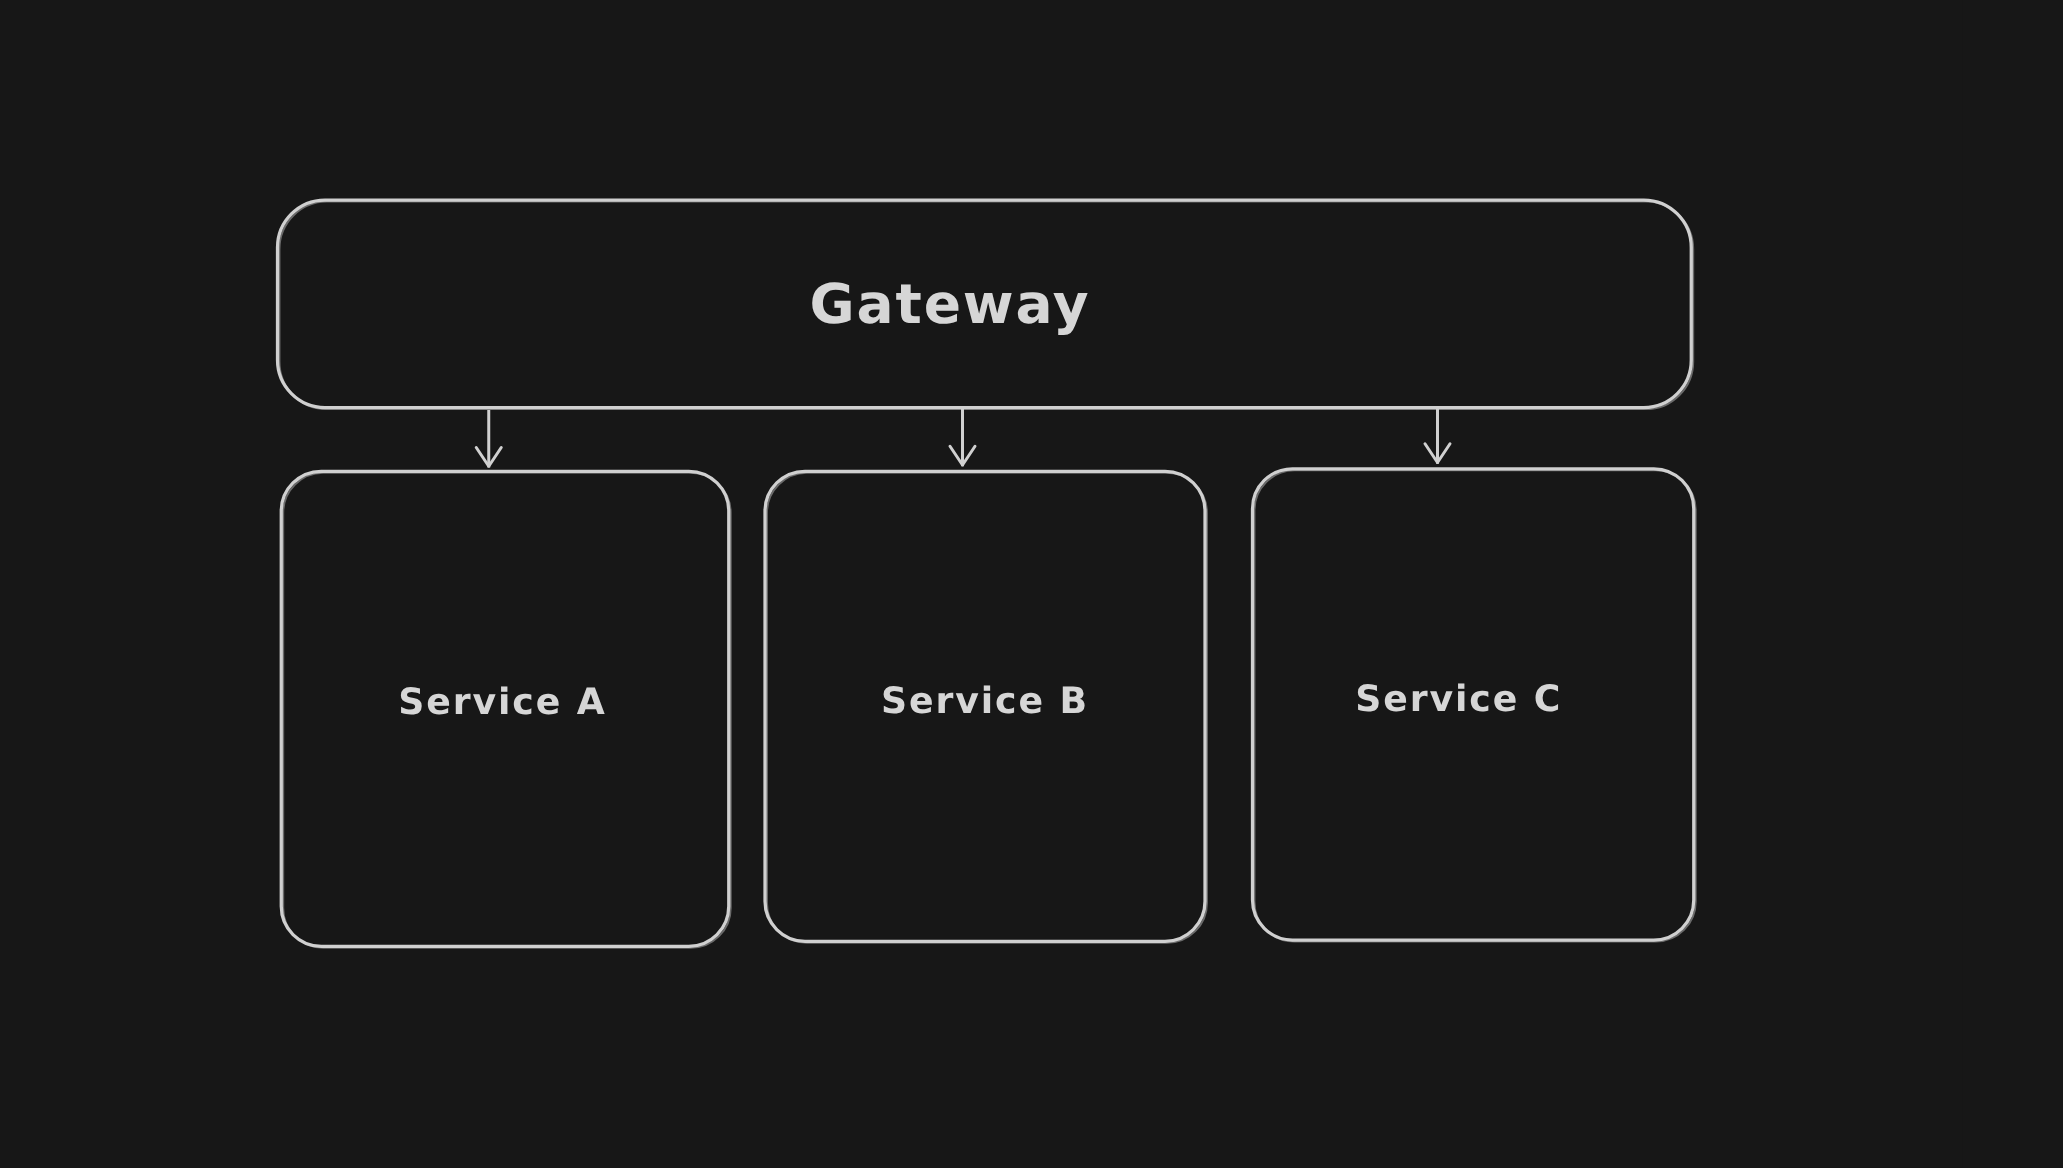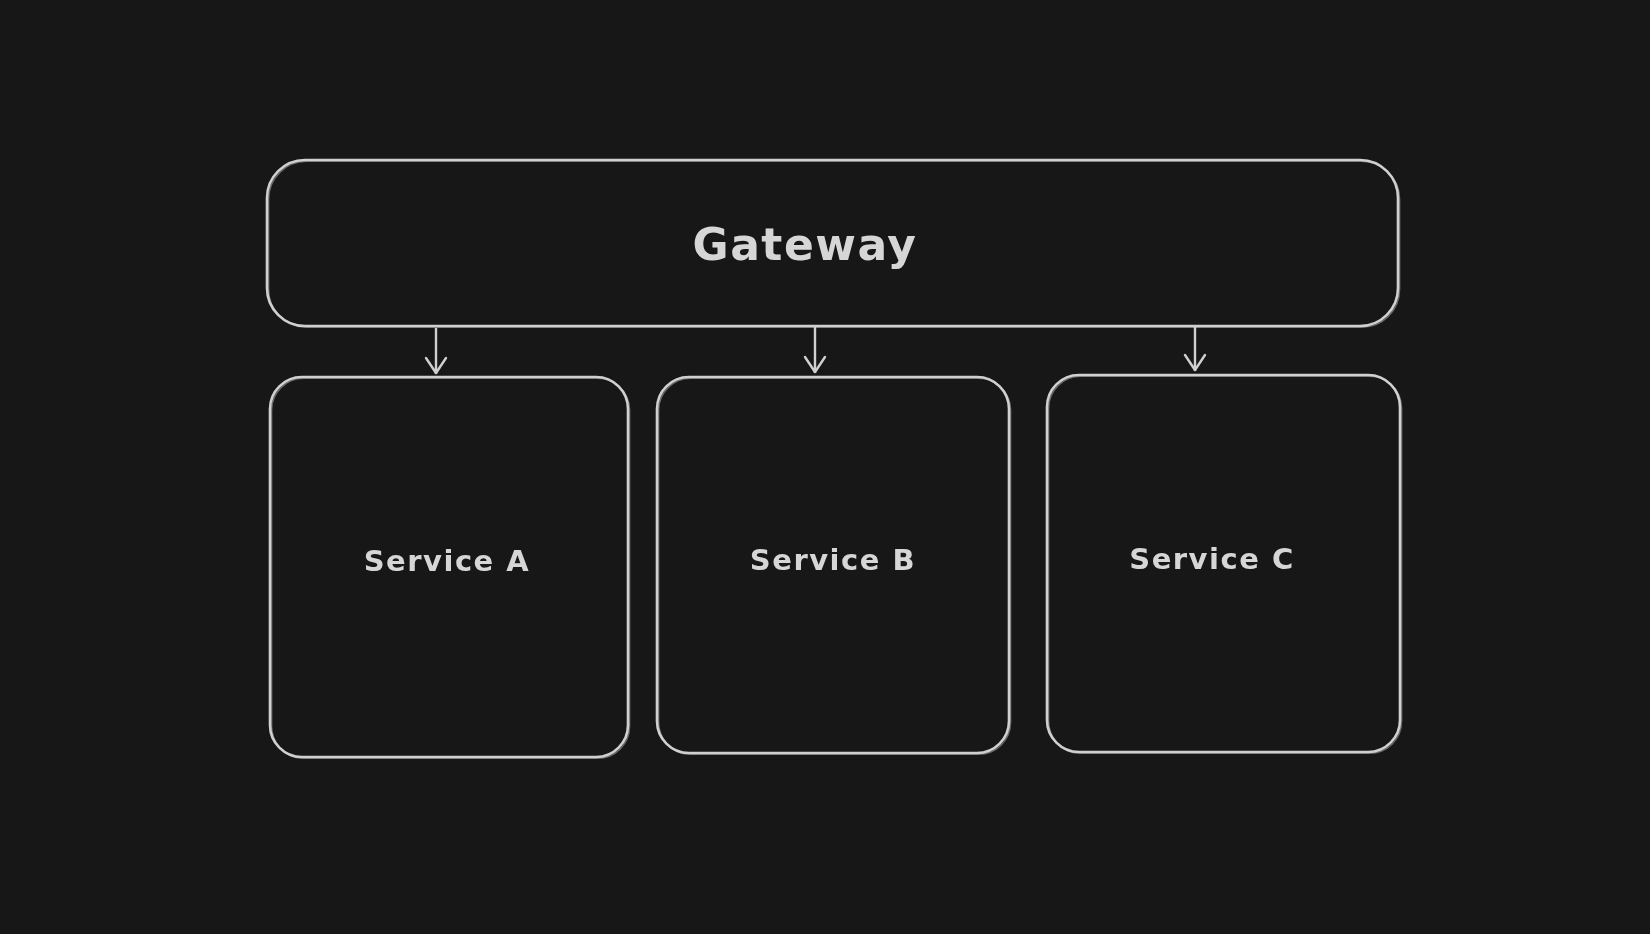--- a/index.html
+++ b/index.html
@@ -13,21 +13,20 @@
     width: 1650px;
     height: 934px;
     overflow: hidden;
     background: var(--bg);
   }
   .canvas {
     position: relative;
     width: 1570px;
     height: 934px;
     background: var(--bg);
-    padding-left: 45px;
   }
   svg { display: block; }
 
   
   .shape {
     fill: none;
     stroke: var(--stroke);
     stroke-width: 2.6;
   }
   .shape.pass2 {

